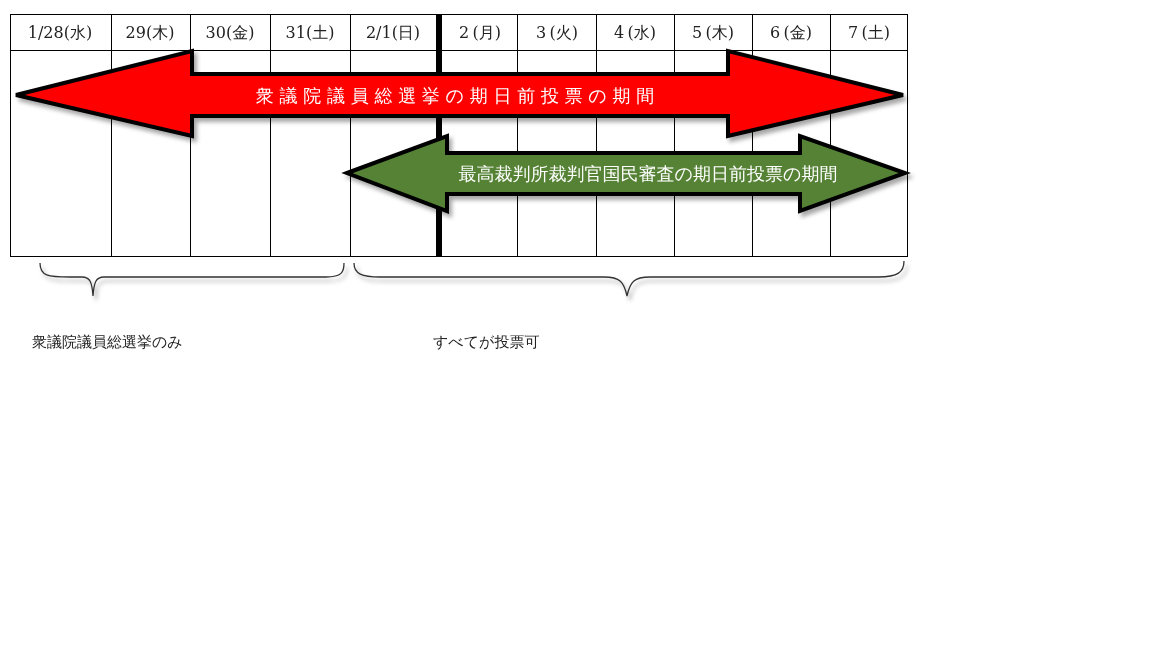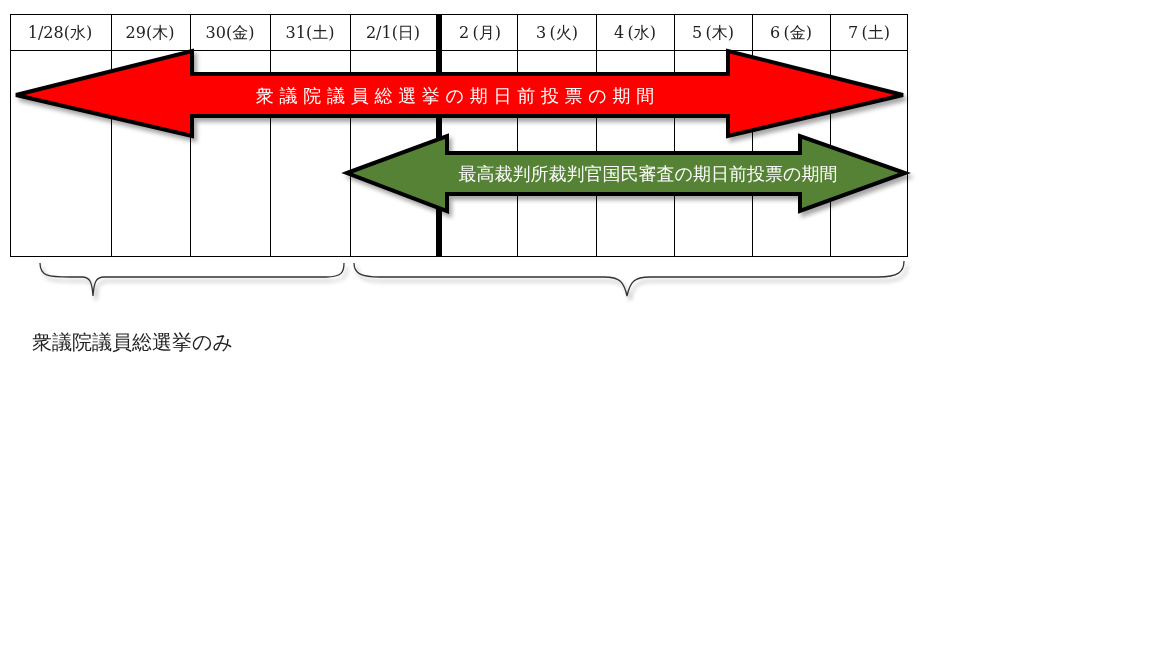--- a/index.html
+++ b/index.html
@@ -1,20 +1,20 @@
 <!DOCTYPE html>
 <html><head>
 <meta charset="utf-8">
 <style>
   html, body { margin:0; padding:0; background:#ffffff; }
   body { width:1152px; height:648px; position:relative; overflow:hidden;
          font-family: "DejaVu Serif", "Liberation Serif", serif; color:#222; }
   svg { position:absolute; left:0; top:0; }
   .label { position:absolute; font-family: "DejaVu Sans", "Liberation Sans", sans-serif;
-           font-size:20px; line-height:32px; color:#222;text-align:center; }
+           font-size:15px; line-height:32px; color:#222;text-align:center; }
 </style>
 </head>
 <body>
 
 <svg width="1152" height="648">
   <defs>
     <filter id="shadow" x="-5%" y="-20%" width="110%" height="150%">
       <feDropShadow dx="3" dy="4" stdDeviation="2" flood-color="#000" flood-opacity="0.35"></feDropShadow>
     </filter>
   </defs>
@@ -63,13 +63,14 @@
     <path d="M40,263 C40,276 48,277 70,277 L82,277 C90,277 92,282 93,296 C94,282 96,277 104,277 L326,277 C342,277 344,272 344,263"></path>
     <path d="M354,263 C354,274 362,277 380,277 L604,277 C620,277 624,282 627,296 C630,282 634,277 650,277 L878,277 C898,277 904,272 904,261"></path>
   </g>
 </svg>
 
 <div class="label" style="left:32px; top:326px;">
   <div>衆議院議員総選挙のみ</div>
 </div>
 
 <div class="label" style="left:433px; top:326px;">
+  <div>すべてが投票可</div>
 </div>
 
 </body></html>

